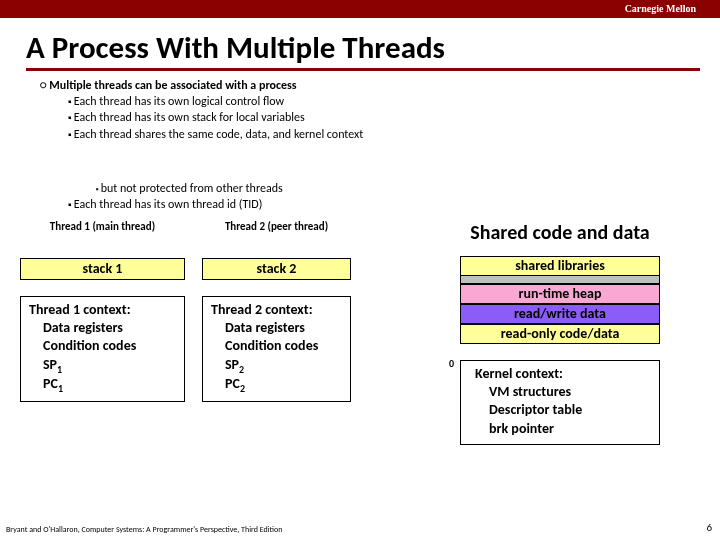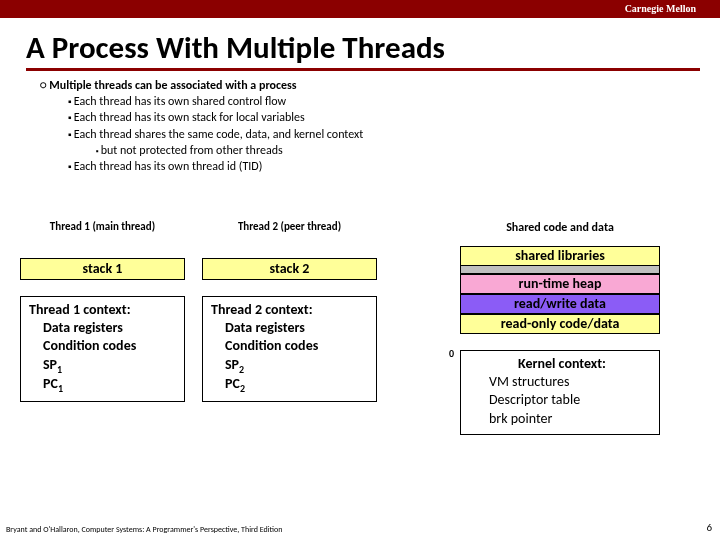--- a/index.html
+++ b/index.html
@@ -36,33 +36,33 @@
   .bullets {
     padding: 6px 20px 0 40px;
     font-size: 12px;
     line-height: 1.35;
   }
   .b1 { padding-left: 0; }
   .b1::before { content: "○ "; font-size: 12px; }
   .b1 span { font-weight: bold; }
   .b2 { padding-left: 28px; }
   .b2::before { content: "▪ "; font-size: 10px; }
-  .b3 { padding-left: 56px; }
+  .b3 { padding-left: 56px; margin-top: 38px; }
   .b3::before { content: "▪ "; font-size: 8px; }
 
   .diagram {
     position: absolute;
     top: 220px;
     left: 0;
     width: 720px;
     height: 300px;
   }
   .col { position: absolute; }
   .col1 { left: 20px; width: 165px; top: 0; }
-  .col2 { left: 202px; width: 175px; top: 0; }
+  .col2 { left: 202px; width: 149px; top: 0; }
   .col3 { left: 460px; width: 200px; top: 0; }
 
   .colhead {
     font-weight: bold;
     font-size: 11px;
     text-align: center;
     height: 20px;
     white-space: nowrap;
   }
   .stackbox {
@@ -82,21 +82,21 @@
     font-size: 14px;
     padding: 4px 23px 6px 8px;
     line-height: 1.3;
   }
   .ctxbox .hdr { font-weight: bold; }
   .ctxbox .row { padding-left: 14px; font-weight: bold; white-space: nowrap; }
   sub { font-size: 10px; vertical-align: sub; }
 
   .sharedhead {
     font-weight: bold;
-    font-size: 12px;
+    font-size: 20px;
     text-align: center;
   }
   .sstack {
     margin-top: 12px;
     font-size: 14px;
     font-weight: bold;
   }
   .sstack .cell {
     border: 1px solid #000;
     text-align: center;
@@ -115,22 +115,22 @@
     top: 101px;
   }
   .kernelbox {
     margin-top: 16px;
     border: 1px solid #000;
     background: #fff;
     font-size: 14px;
     padding: 4px 8px 6px 14px;
     line-height: 1.3;
   }
-  .kernelbox .hdr { font-weight: bold; margin-left: 43px; }
-  .kernelbox .row { padding-left: 14px; font-weight: normal; }
+  .kernelbox .hdr { font-weight: bold; }
+  .kernelbox .row { padding-left: 14px; font-weight: bold; }
 
   .footer {
     position: absolute;
     bottom: 6px;
     left: 6px;
     font-size: 8px;
   }
   .pagenum {
     position: absolute;
     bottom: 6px;
@@ -143,21 +143,21 @@
 
 <div class="topbar">
   <span>Carnegie Mellon</span>
 </div>
 
 <div class="title">A Process With Multiple Threads</div>
 <div class="underline"></div>
 
 <div class="bullets">
   <div class="b1"><span>Multiple threads can be associated with a process</span></div>
-  <div class="b2">Each thread has its own shared control flow</div>
+  <div class="b2">Each thread has its own logical control flow</div>
   <div class="b2">Each thread has its own stack for local variables</div>
   <div class="b2">Each thread shares the same code, data, and kernel context</div>
   <div class="b3">but not protected from other threads</div>
   <div class="b2">Each thread has its own thread id (TID)</div>
 </div>
 
 <div class="diagram">
 
   <div class="col col1">
     <div class="colhead">Thread 1 (main thread)</div>

